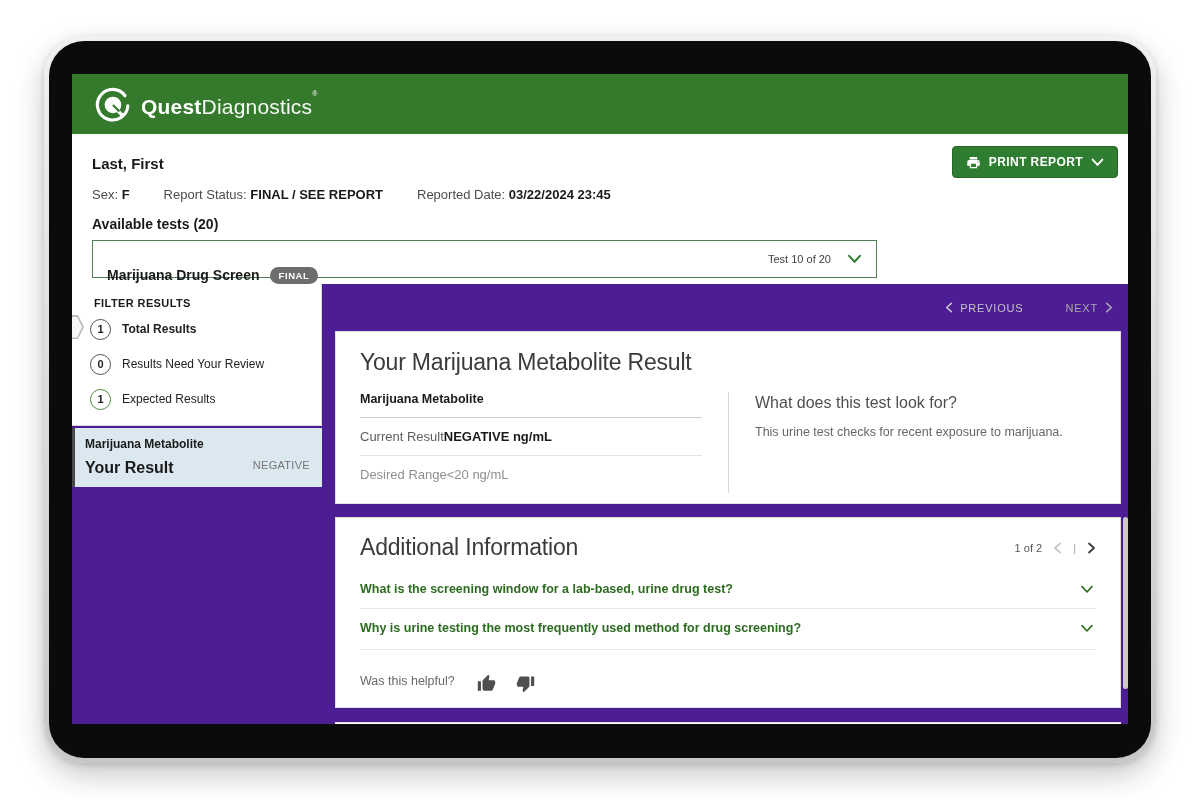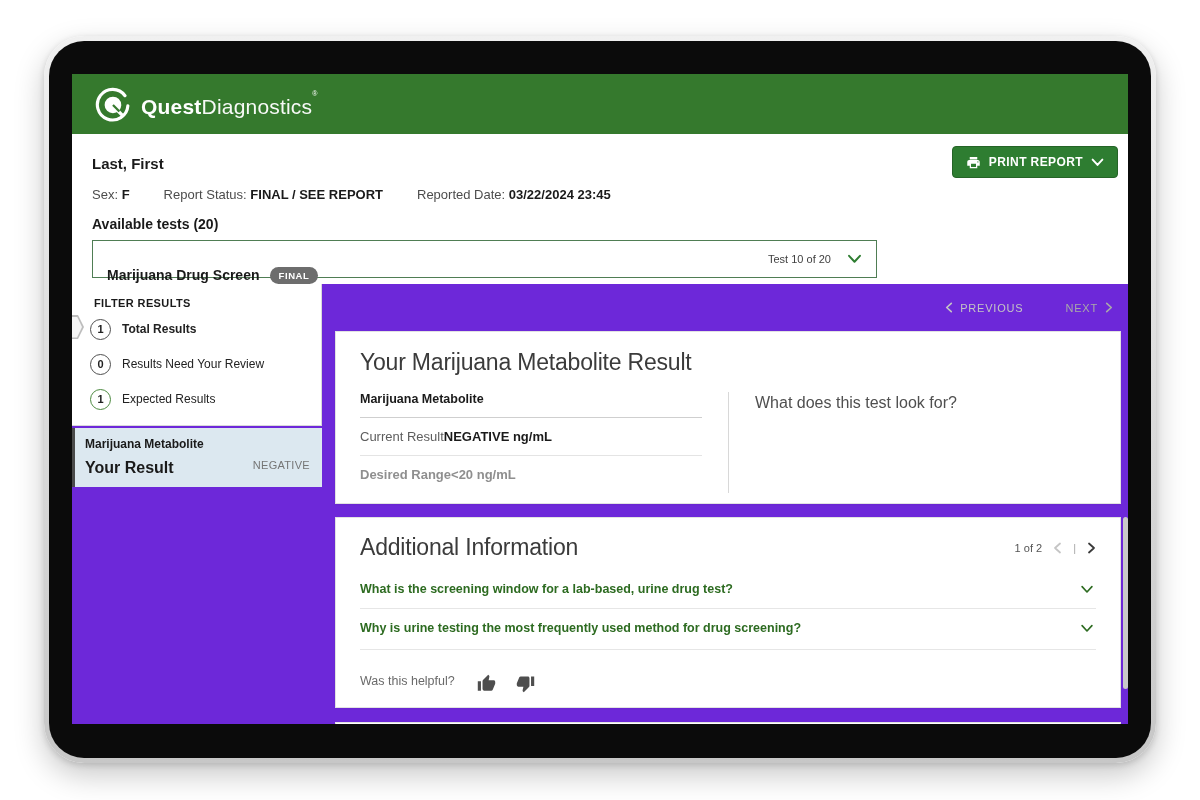--- a/index.html
+++ b/index.html
@@ -32,21 +32,21 @@
   .selector { margin-top:8px; width:785px; height:38px; border:1px solid #4F7D54; background:#fff;
               display:flex; align-items:center; justify-content:space-between; padding:0 14px; cursor:pointer; }
   .selector-left { display:flex; align-items:center; gap:10px;margin-top:32px; }
   .test-name { font-size:14px; font-weight:bold; color:#1a1a1a; }
   .badge { background:#6D6D6D; color:#fff; font-size:9.5px; font-weight:bold; letter-spacing:.6px;
            border-radius:9px; padding:3px 9px; }
   .selector-right { display:flex; align-items:center; gap:16px; }
   .test-pos { font-size:11px; color:#3f3f3f; }
 
   
-  .content { display:flex; height:469px; background:#6d28d9; }
+  .content { display:flex; height:469px; background:#4c1d95; }
 
   
   .sidebar { width:250px; position:relative; flex-shrink:0; }
   .filter-card { background:#fff; border-right:1px solid #D9D9D9; border-bottom:1px solid #D9D9D9;
                  padding:13px 0 11px 0; }
   .filter-title { font-size:11px; font-weight:bold; letter-spacing:.4px; color:#1a1a1a; padding-left:22px; }
   .filter-item { display:flex; align-items:center; gap:11px; padding:4.5px 0 4.5px 18px; margin-top:5px; cursor:pointer; }
   .count-circle { width:21px; height:21px; border-radius:50%; border:1.6px solid #4f4f4f;
                   display:flex; align-items:center; justify-content:center;
                   font-size:11px; font-weight:bold; color:#222; background:#fff; flex-shrink:0; }
@@ -75,21 +75,21 @@
   .card-title { font-size:23px; color:#3B3B3B; font-weight:normal; letter-spacing:-.2px; }
 
   .card1 { height:173px; padding:17px 24px; }
   .result-cols { display:flex; margin-top:16px; }
   .result-table { width:368px; padding-right:26px; }
   .t-header { font-size:12.5px; font-weight:bold; color:#1a1a1a; padding-bottom:11px; border-bottom:1px solid #CFCFCF; }
   .t-row { display:flex; justify-content:flex-start; padding:11px 2px 11px 0; font-size:13px; }
   .t-row.first { border-bottom:1px solid #E4E4E4; }
   .t-row.first .t-label { color:#5d5d5d; }
   .t-row.first .t-value { font-weight:bold; color:#1a1a1a; }
-  .t-row.second .t-label, .t-row.second .t-value { color:#8f8f8f;font-weight:bold; }
+  .t-row.second .t-label, .t-row.second .t-value { color:#8f8f8f; }
   .info-col { flex:1; border-left:1px solid #D8D8D8; padding-left:26px; padding-top:2px; }
   .info-title { font-size:16px; color:#4f4f4f; }
   .info-body { font-size:12.5px; color:#666; margin-top:13px; }
 
   .card2 { margin-top:13px; padding:16px 24px 14px; }
   .card2-head { display:flex; justify-content:space-between; align-items:center; }
   .mini-pager { display:flex; align-items:center; gap:11px; font-size:11px; color:#555; }
   .mini-sep { color:#a8a8a8; font-size:11px; }
   .mini-arrow { display:flex; align-items:center; cursor:pointer; }
   .faq-list { margin-top:9px; }
@@ -210,20 +210,21 @@
                   <span class="t-label">Current Result</span>
                   <span class="t-value">NEGATIVE ng/mL</span>
                 </div>
                 <div class="t-row second">
                   <span class="t-label">Desired Range</span>
                   <span class="t-value">&lt;20 ng/mL</span>
                 </div>
               </div>
               <div class="info-col">
                 <div class="info-title">What does this test look for?</div>
+                <div class="info-body">This urine test checks for recent exposure to marijuana.</div>
               </div>
             </div>
           </div>
 
           <div class="card card2">
             <div class="card2-head">
               <div class="card-title">Additional Information</div>
               <div class="mini-pager">
                 <span>1 of 2</span>
                 <span class="mini-arrow">

